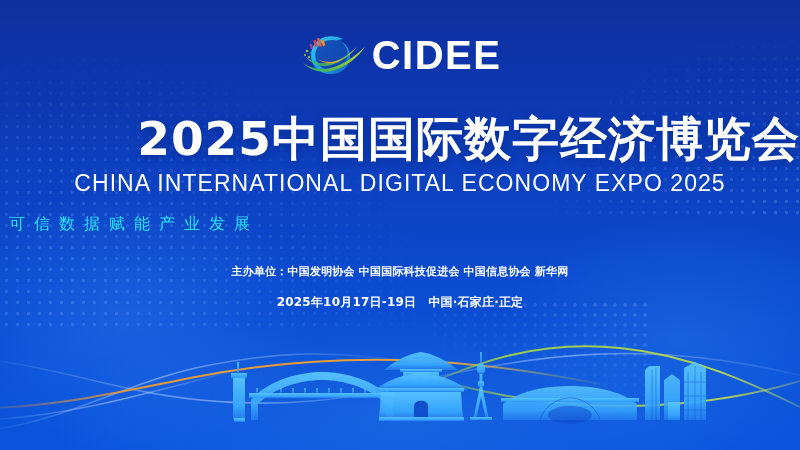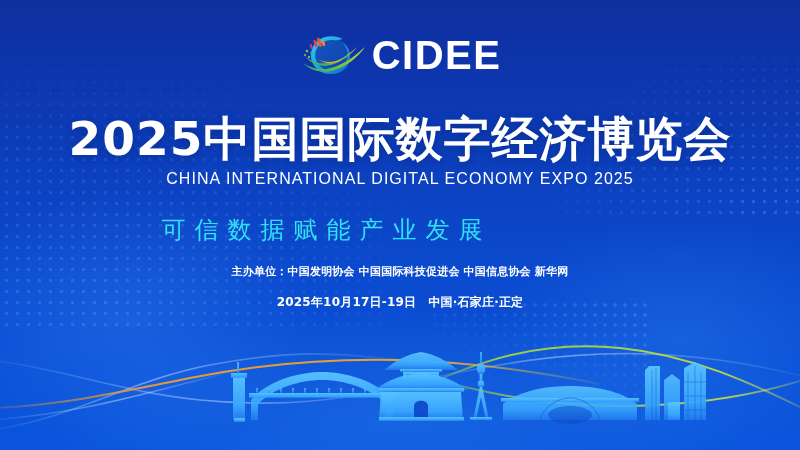--- a/index.html
+++ b/index.html
@@ -110,51 +110,51 @@
     line-height: 1;
     font-family: "Liberation Sans", "DejaVu Sans", sans-serif;
   }
 
   
   .title-cn {
     position: absolute;
     top: 112px;
     left: 0;
     width: 800px;
-    text-align: center;
+    text-align: right;
     color: #ffffff;
     font-size: 47px;
     font-weight: 700;
     letter-spacing: 1px;
     line-height: 1.14;
     text-shadow: 0 2px 10px rgba(0,20,80,0.35);
     font-family: "DejaVu Sans", "Liberation Sans", sans-serif;
     white-space: nowrap;
   }
   .title-en {
     position: absolute;
     top: 170px;
     left: 0;
     width: 800px;
     text-align: center;
     color: #ffffff;
-    font-size: 16px;
+    font-size: 23px;
     font-weight: 400;
     letter-spacing: 1.05px;
     font-family: "Liberation Sans", "DejaVu Sans", sans-serif;
     white-space: nowrap;
   }
   .slogan {
     position: absolute;
     top: 214px;
     left: 0;
     width: 644px;
-    text-align: center;
+    text-align: left;
     color: #2fe2f7;
-    font-size: 24px;
+    font-size: 16px;
     font-weight: 500;
     letter-spacing: 9px;
     text-indent: 9px;
     font-family: "DejaVu Sans", "Liberation Sans", sans-serif;
     white-space: nowrap;
   }
   .organizers {
     position: absolute;
     top: 264px;
     left: 0;

